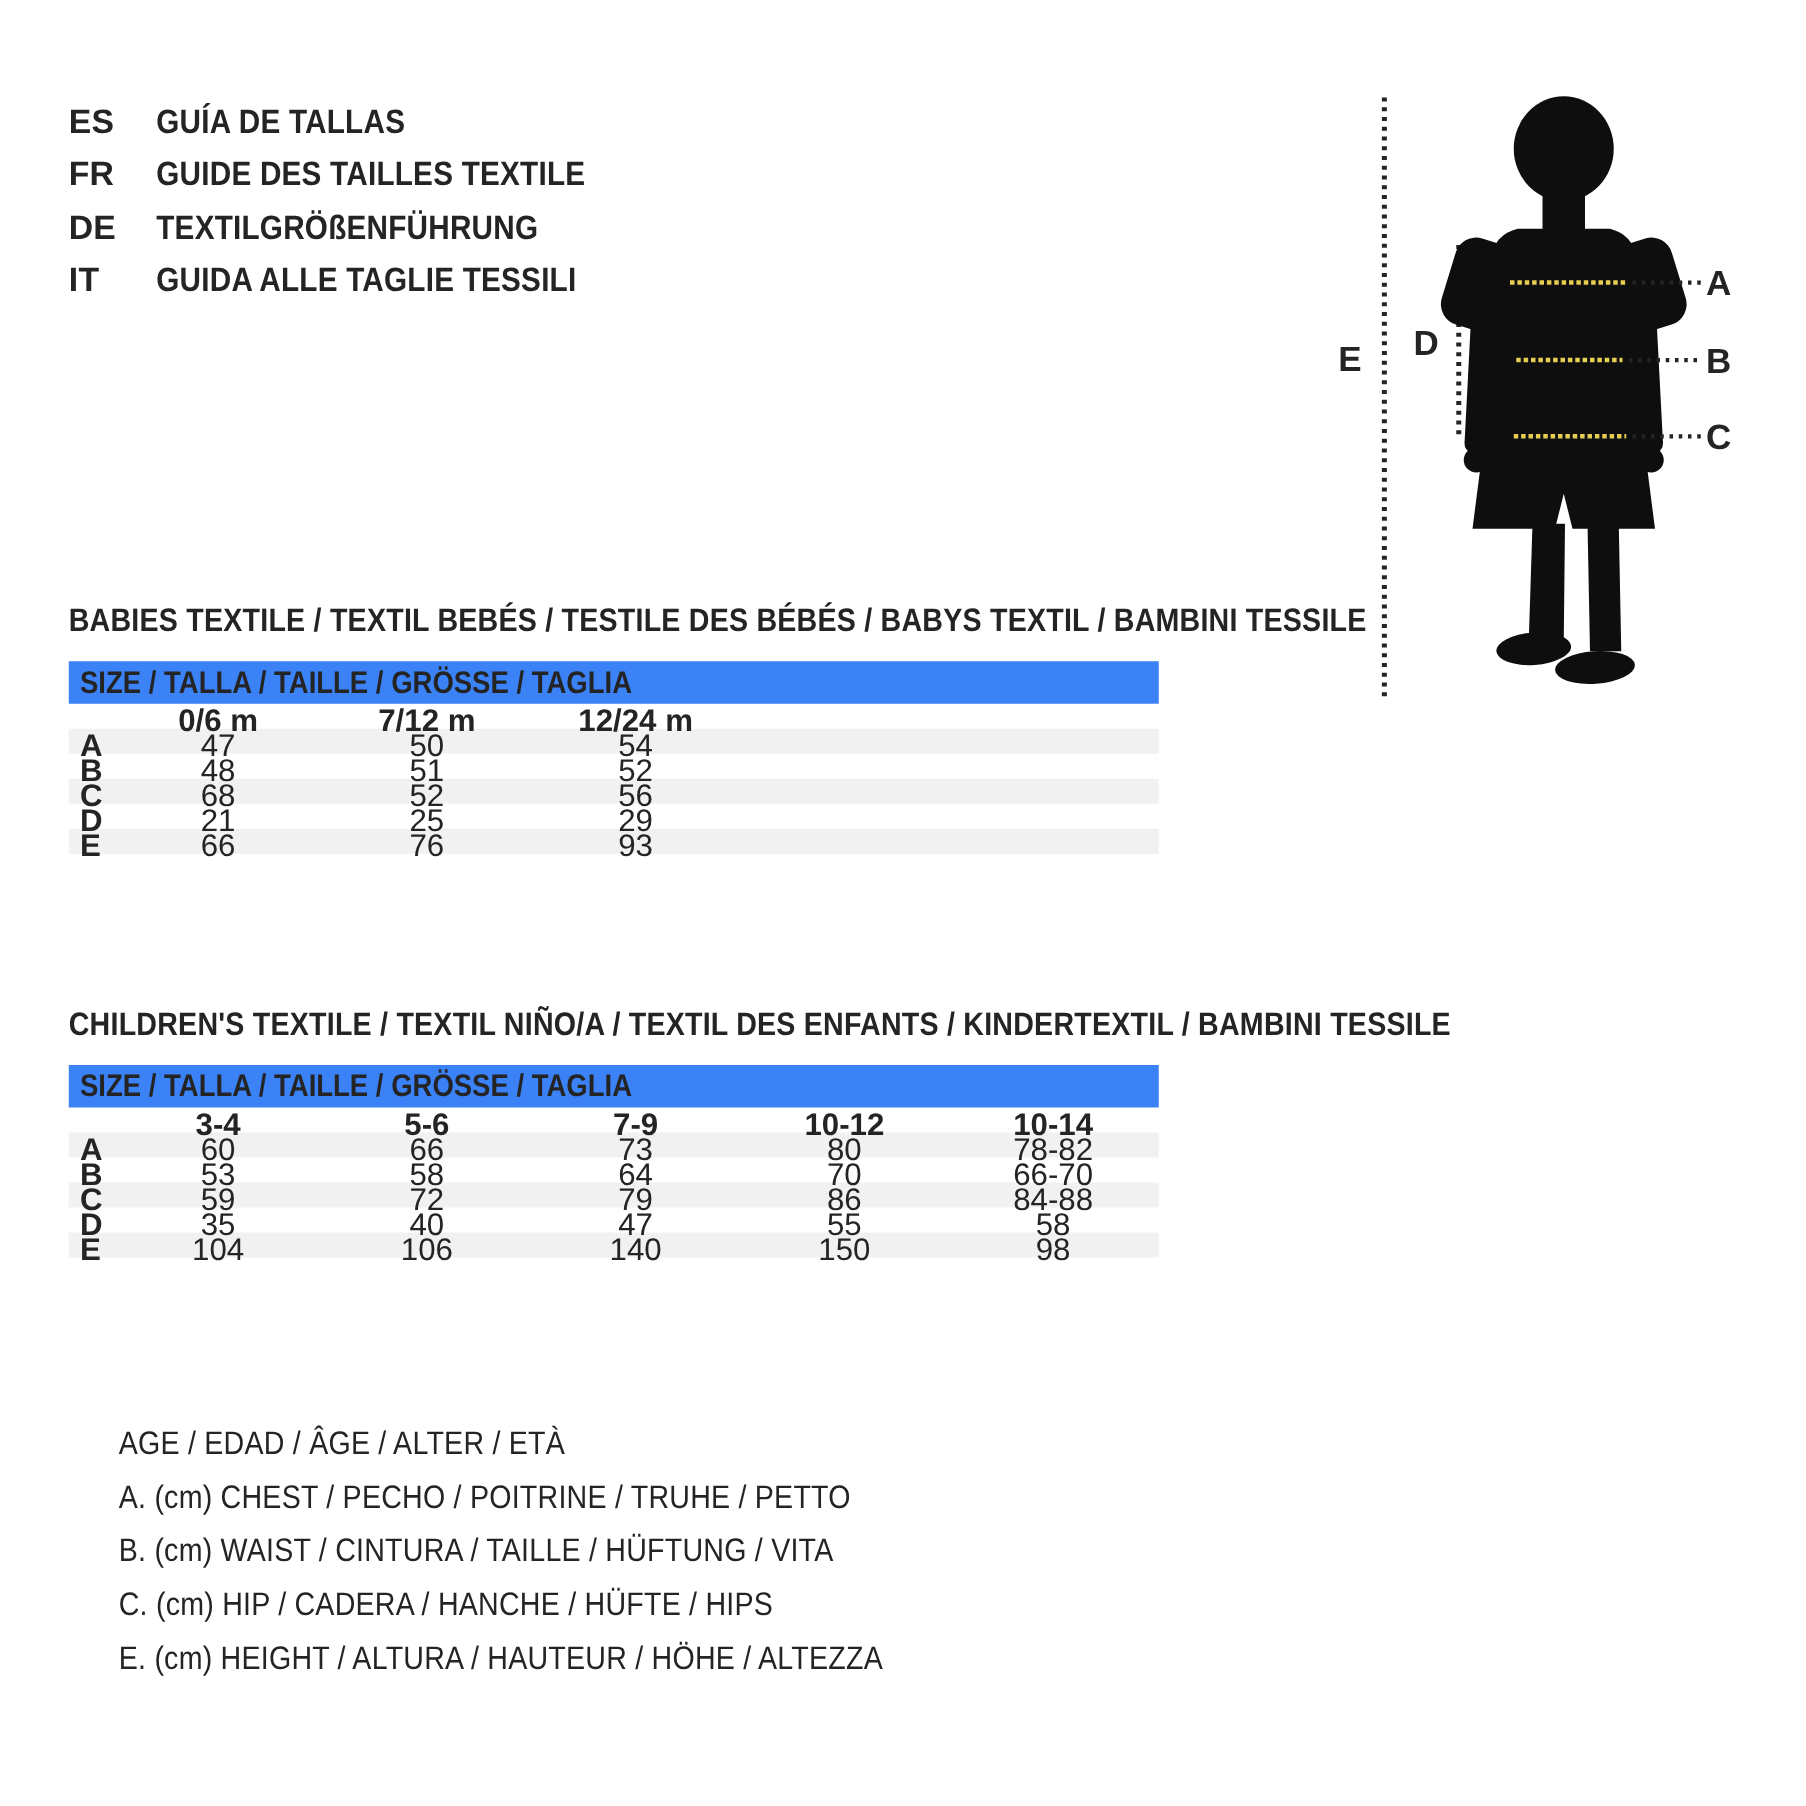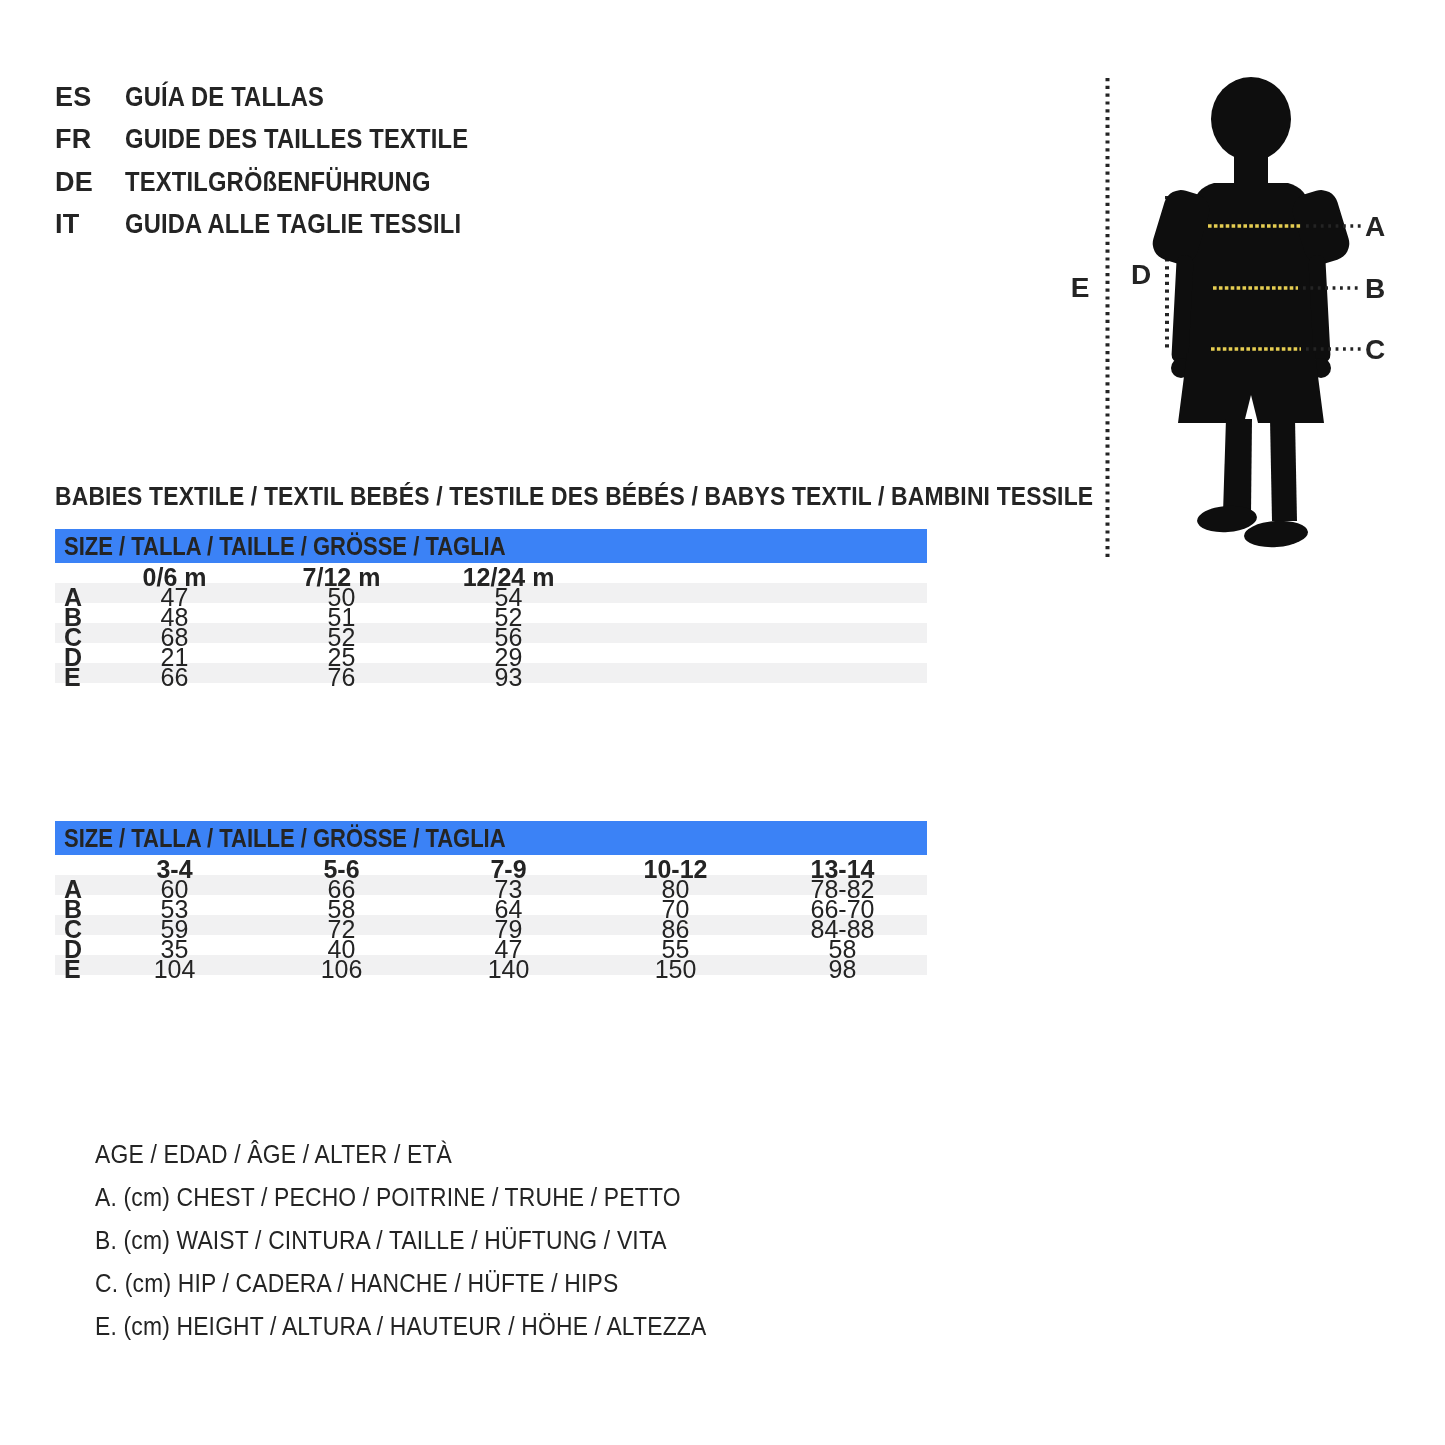--- a/index.html
+++ b/index.html
@@ -171,31 +171,34 @@
       <div class="trow alt">
         <div class="cell rowlabel">E</div>
         <div class="cell">66</div>
         <div class="cell">76</div>
         <div class="cell">93</div>
       </div>
     </div>
   </div>
 
   <div class="children-section">
+    <div class="section-title">
+      <span class="cond">CHILDREN'S TEXTILE / TEXTIL NIÑO/A / TEXTIL DES ENFANTS / KINDERTEXTIL / BAMBINI TESSILE</span>
+    </div>
     <div class="size-table">
       <div class="thead">
         <span class="cond">SIZE / TALLA / TAILLE / GRÖSSE / TAGLIA</span>
       </div>
       <div class="trow col-head">
         <div class="cell rowlabel"></div>
         <div class="cell">3-4</div>
         <div class="cell">5-6</div>
         <div class="cell">7-9</div>
         <div class="cell">10-12</div>
-        <div class="cell">13-14</div>
+        <div class="cell">10-14</div>
       </div>
       <div class="trow alt">
         <div class="cell rowlabel">A</div>
         <div class="cell">60</div>
         <div class="cell">66</div>
         <div class="cell">73</div>
         <div class="cell">80</div>
         <div class="cell">78-82</div>
       </div>
       <div class="trow">

